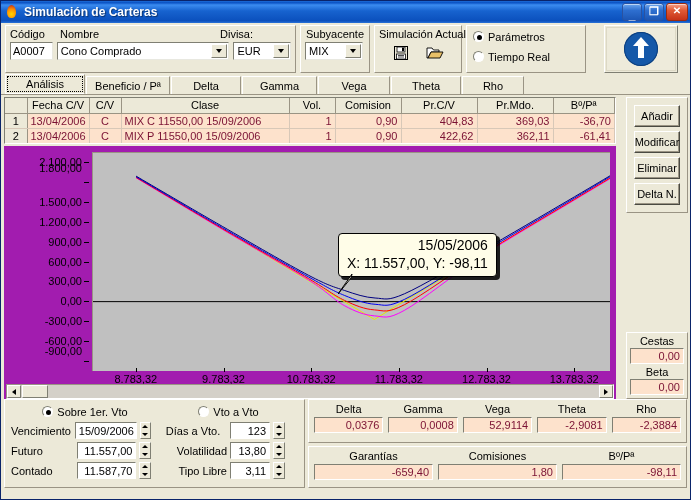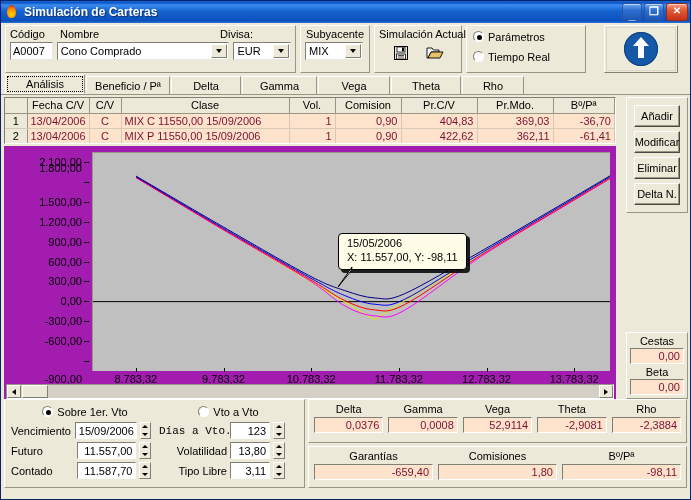--- a/index.html
+++ b/index.html
@@ -245,21 +245,21 @@
     background:#d4d0c8;
     border:1px solid #9a9484;
   }
 
   .tooltip {
     position:absolute; background:#fffde8;
     border:1px solid #000;
     box-shadow:3px 3px 0 rgba(0,0,0,.85);
     border-radius:4px;
     padding:3px 8px 4px;
-    font-size:11px; text-align:left; line-height:1.25;
+    font-size:14px; text-align:right; line-height:1.25;
     white-space:nowrap; z-index:5;
   }
   .tooltip .tail {
     position:absolute; left:-1px; bottom:-18px; width:22px; height:20px;
   }
 
   
   .sidebtns {
     border:1px solid #fff; border-right-color:#9a9484; border-bottom-color:#9a9484;
     padding:7px; display:flex; flex-direction:column; gap:4px;
@@ -504,21 +504,21 @@
               <div class="ylabel" style="top: 115.5px;">600,00</div>
               <div class="ytick" style="top: 115.5px;"></div>
               <div class="ylabel" style="top: 135.409px;">300,00</div>
               <div class="ytick" style="top: 135.409px;"></div>
               <div class="ylabel" style="top: 155.318px;">0,00</div>
               <div class="ytick" style="top: 155.318px;"></div>
               <div class="ylabel" style="top: 175.227px;">-300,00</div>
               <div class="ytick" style="top: 175.227px;"></div>
               <div class="ylabel" style="top: 195.136px;">-600,00</div>
               <div class="ytick" style="top: 195.136px;"></div>
-              <div class="ylabel" style="top: 233px;">-900,00</div>
+              <div class="ylabel" style="top: 205px;">-900,00</div>
               <div class="ytick" style="top: 215.045px;"></div>
             </div>
           <div class="plot" id="plot">
             <svg id="curves" width="100%" height="100%" preserveAspectRatio="none" viewBox="0 0 500 200">
                 <line x1="0" x2="500" y1="136.36363636363637" y2="136.36363636363637" stroke="#000" stroke-width="1" vector-effect="non-scaling-stroke"></line>
                 <path d="M41.666666666666664,22.424242424242408 L125,69.69696969696969 L208.33333333333334,116.96969696969697 L272.22333333333336,152.72727272727272 L291.6666666666667,141.21212121212122 L375,93.93939393939394 L458.3333333333333,46.66666666666666 L500,23.03030303030303" fill="none" stroke="#e8e800" stroke-width="1" vector-effect="non-scaling-stroke"></path>
                 <path d="M41.666666666666664,22.72727272727272 C55.55555555555556,30.6060606060606 97.22222222222221,54.39393939393939 125,70 C152.77777777777777,85.60606060606061 188.65722222222223,104.6969696969697 208.33333333333334,116.36363636363637 C228.00944444444445,128.03030303030303 232.40833333333336,134.4949494949495 243.0566666666667,140 C253.70500000000004,145.5050505050505 262.50111111111113,148.68686868686868 272.22333333333336,149.39393939393938 C281.9455555555556,150.10101010101008 284.2605555555556,153.2828282828283 301.39000000000004,144.24242424242425 C318.5194444444445,135.2020202020202 348.84277777777777,111.31313131313131 375,95.15151515151514 C401.15722222222223,78.98989898989898 437.5,59.19191919191917 458.3333333333333,47.27272727272725 C479.16666666666663,35.353535353535335 493.05555555555554,27.575757575757564 500,23.636363636363626" fill="none" stroke="#ff00ff" stroke-width="1" vector-effect="non-scaling-stroke"></path>
                 <path d="M41.666666666666664,22.424242424242408 C55.55555555555556,30.252525252525235 97.22222222222221,53.939393939393916 125,69.39393939393938 C152.77777777777777,84.84848484848483 188.65722222222223,104.1919191919192 208.33333333333334,115.15151515151516 C228.00944444444445,126.11111111111111 232.40833333333336,130.35353535353536 243.0566666666667,135.15151515151516 C253.70500000000004,139.94949494949495 262.50111111111113,143.2828282828283 272.22333333333336,143.93939393939394 C281.9455555555556,144.59595959595958 284.2605555555556,147.42424242424244 301.39000000000004,139.0909090909091 C318.5194444444445,130.75757575757575 348.84277777777777,109.34343434343434 375,93.93939393939394 C401.15722222222223,78.53535353535354 437.5,58.48484848484848 458.3333333333333,46.66666666666666 C479.16666666666663,34.84848484848484 493.05555555555554,26.96969696969697 500,23.03030303030303" fill="none" stroke="#ff0000" stroke-width="1" vector-effect="non-scaling-stroke"></path>
                 <path d="M41.666666666666664,21.818181818181813 C55.55555555555556,29.595959595959588 97.22222222222221,53.181818181818166 125,68.48484848484847 C152.77777777777777,83.78787878787878 188.65722222222223,103.28282828282828 208.33333333333334,113.63636363636364 C228.00944444444445,123.989898989899 232.31111111111113,126.41414141414143 243.0566666666667,130.60606060606062 C253.80222222222227,134.79797979797982 263.08444444444444,138.18181818181822 272.8066666666667,138.7878787878788 C282.5288888888889,139.3939393939394 284.3577777777778,142.02020202020202 301.39000000000004,134.24242424242425 C318.4222222222223,126.46464646464646 348.84277777777777,106.9191919191919 375,92.12121212121211 C401.15722222222223,77.32323232323232 437.5,57.171717171717184 458.3333333333333,45.45454545454547 C479.16666666666663,33.73737373737375 493.05555555555554,25.757575757575754 500,21.818181818181813" fill="none" stroke="#0000ee" stroke-width="1" vector-effect="non-scaling-stroke"></path>
                 <path d="M41.666666666666664,21.212121212121218 C55.55555555555556,28.88888888888889 97.22222222222221,52.1212121212121 125,67.27272727272725 C152.77777777777777,82.42424242424241 188.65722222222223,102.32323232323232 208.33333333333334,112.12121212121212 C228.00944444444445,121.91919191919193 232.31111111111113,122.57575757575758 243.0566666666667,126.06060606060606 C253.80222222222227,129.54545454545456 263.08444444444444,132.52525252525254 272.8066666666667,133.03030303030303 C282.5288888888889,133.53535353535352 284.3577777777778,136.21212121212122 301.39000000000004,129.0909090909091 C318.4222222222223,121.96969696969697 348.84277777777777,104.44444444444446 375,90.30303030303031 C401.15722222222223,76.16161616161617 437.5,55.80808080808082 458.3333333333333,44.24242424242425 C479.16666666666663,32.67676767676768 493.05555555555554,24.797979797979796 500,20.909090909090907" fill="none" stroke="#000080" stroke-width="1" vector-effect="non-scaling-stroke"></path>
@@ -630,21 +630,21 @@
                   <i class="tri-u"></i>
                 </div>
                 <div>
                   <i class="tri-d"></i>
                 </div>
               </div>
           </div>
         </div>
         <div style="width:140px;">
           <div class="inputrow">
-            <span class="cap" style="width:68px;text-align:left;font-family:Liberation Mono, monospace;">Días a Vto.</span>
+            <span class="cap" style="width:68px;text-align:center;">Días a Vto.</span>
             <div class="tinput" style="width:40px;">123</div>
             <div class="spin" style="height:17px;">
                 <div>
                   <i class="tri-u"></i>
                 </div>
                 <div>
                   <i class="tri-d"></i>
                 </div>
               </div>
           </div>

